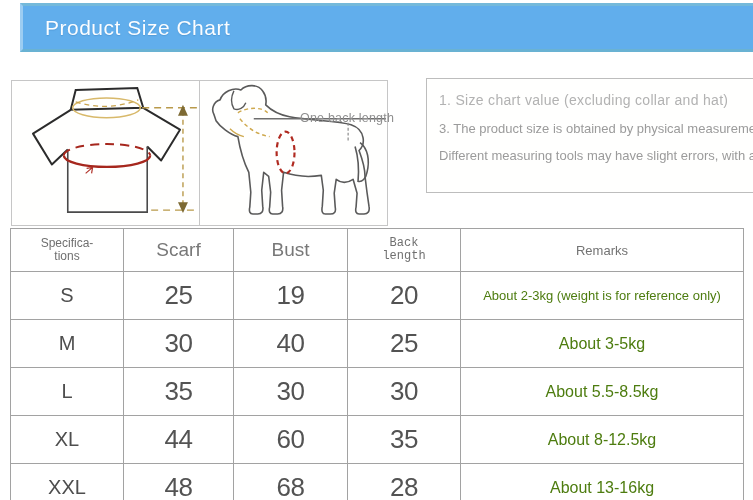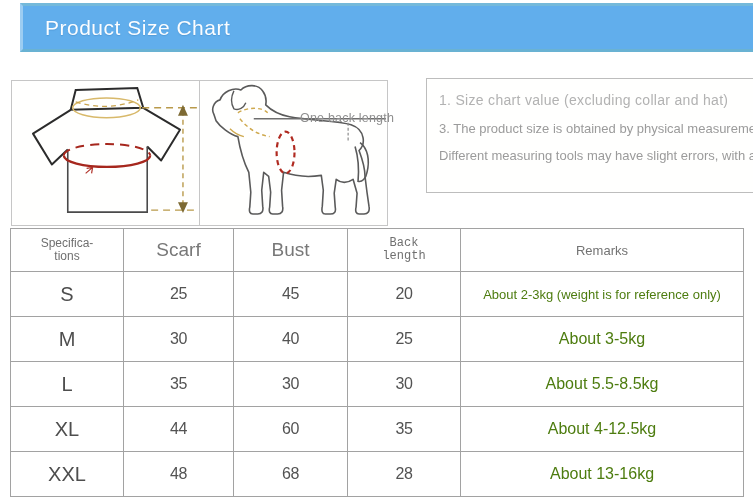--- a/index.html
+++ b/index.html
@@ -49,21 +49,21 @@
   .size-table tbody tr{height:45px;}
   th{font-weight:normal;}
   .h-spec,.h-back{
     text-align:left;font-size:12px;color:#6f6f6f;line-height:13px;
   }
   .h-spec{padding-left:14px;}
   .h-back{padding-left:32px;font-family:Liberation Mono, monospace;}
   .h-big{font-size:19px;color:#787878;}
   .h-remarks{font-size:13px;color:#737373;}
   .c-size{font-size:20px;color:#4e4e4e;}
-  .c-num{font-size:16px;color:#535353;letter-spacing:-.5px;}
+  .c-num{font-size:26px;color:#535353;letter-spacing:-.5px;}
   .c-remark{font-size:16px;color:#4d7c0f;}
   .c-remark.small{font-size:13px;}
 </style>
 </head>
 <body>
 
 <div class="stage">
 
   <div class="title-bar">
     <span class="title">Product Size Chart</span>
@@ -143,21 +143,21 @@
           <span>Back</span><br>
           <span>length</span>
         </th>
         <th class="h-remarks">Remarks</th>
       </tr>
     </thead>
     <tbody>
       <tr>
         <td class="c-size">S</td>
         <td class="c-num">25</td>
-        <td class="c-num">45</td>
+        <td class="c-num">19</td>
         <td class="c-num">20</td>
         <td class="c-remark small">About 2-3kg (weight is for reference only)</td>
       </tr>
       <tr>
         <td class="c-size">M</td>
         <td class="c-num">30</td>
         <td class="c-num">40</td>
         <td class="c-num">25</td>
         <td class="c-remark">About 3-5kg</td>
       </tr>
@@ -166,21 +166,21 @@
         <td class="c-num">35</td>
         <td class="c-num">30</td>
         <td class="c-num">30</td>
         <td class="c-remark">About 5.5-8.5kg</td>
       </tr>
       <tr>
         <td class="c-size">XL</td>
         <td class="c-num">44</td>
         <td class="c-num">60</td>
         <td class="c-num">35</td>
-        <td class="c-remark">About 4-12.5kg</td>
+        <td class="c-remark">About 8-12.5kg</td>
       </tr>
       <tr>
         <td class="c-size">XXL</td>
         <td class="c-num">48</td>
         <td class="c-num">68</td>
         <td class="c-num">28</td>
         <td class="c-remark">About 13-16kg</td>
       </tr>
     </tbody>
   </table>

